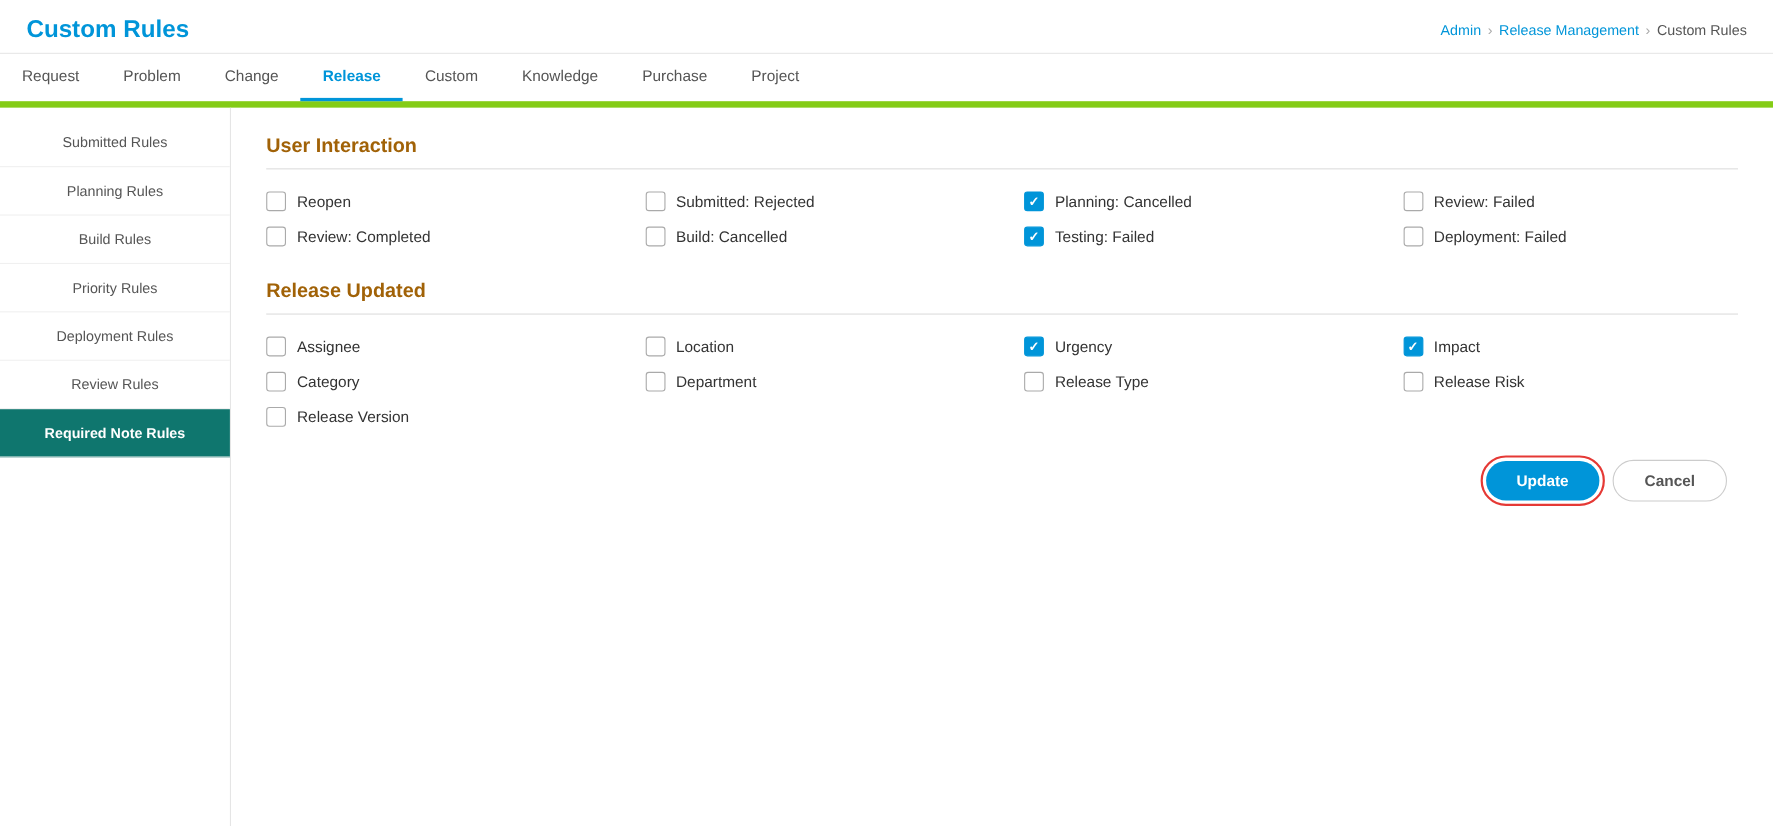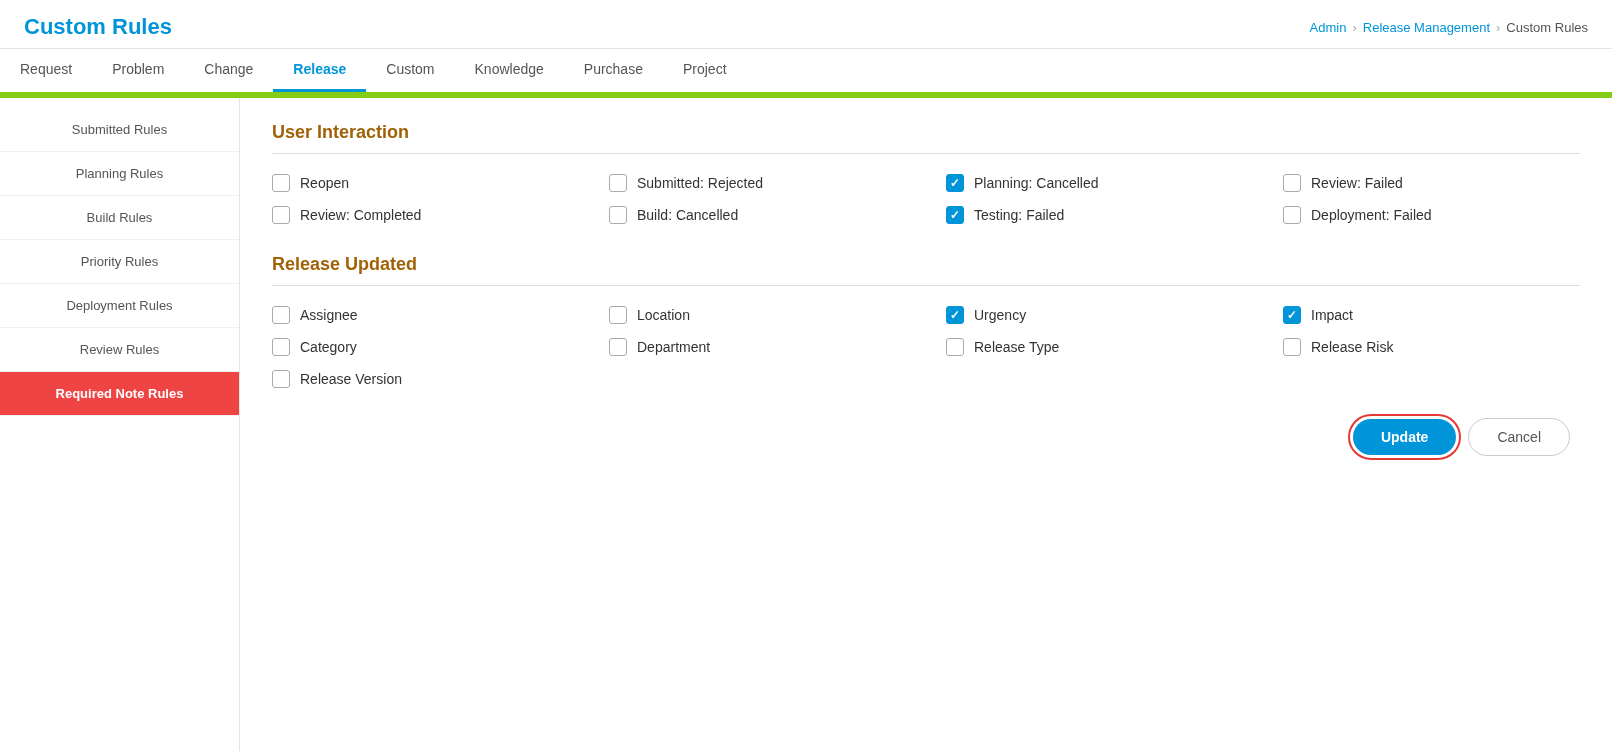--- a/index.html
+++ b/index.html
@@ -50,36 +50,36 @@
     }
 
     
     .layout {
       display: flex;
       min-height: calc(100vh - 100px);
     }
 
     
     .sidebar {
-      width: 240px;
+      width: 210px;
       border-right: 1px solid #e5e5e5;
       padding-top: 10px;
       background: #fff;
       flex-shrink: 0;
     }
     .sidebar-item {
       padding: 14px 20px;
       cursor: pointer;
       color: #555;
       font-size: 13px;
       text-align: center;
       border-bottom: 1px solid #f0f0f0;
     }
     .sidebar-item.active {
-      background: #ef4444;
+      background: #0f766e;
       color: #fff;
       font-weight: bold;
     }
 
     
     .main-content {
       flex: 1;
       padding: 24px 32px;
       background: #fff;
     }
@@ -156,20 +156,21 @@
       outline-offset: 3px;
     }
     .btn-cancel {
       background: #fff;
       color: #555;
       border: 1px solid #ccc;
       border-radius: 20px;
       padding: 10px 28px;
       font-size: 14px;
       cursor: pointer;
+      font-weight: bold;
     }
   </style>
 </head>
 <body>
 
 <div class="header">
   <span class="header-title">Custom Rules</span>
   <div class="breadcrumb">
     <span class="crumb-link">Admin</span>
     <span class="sep">›</span>

